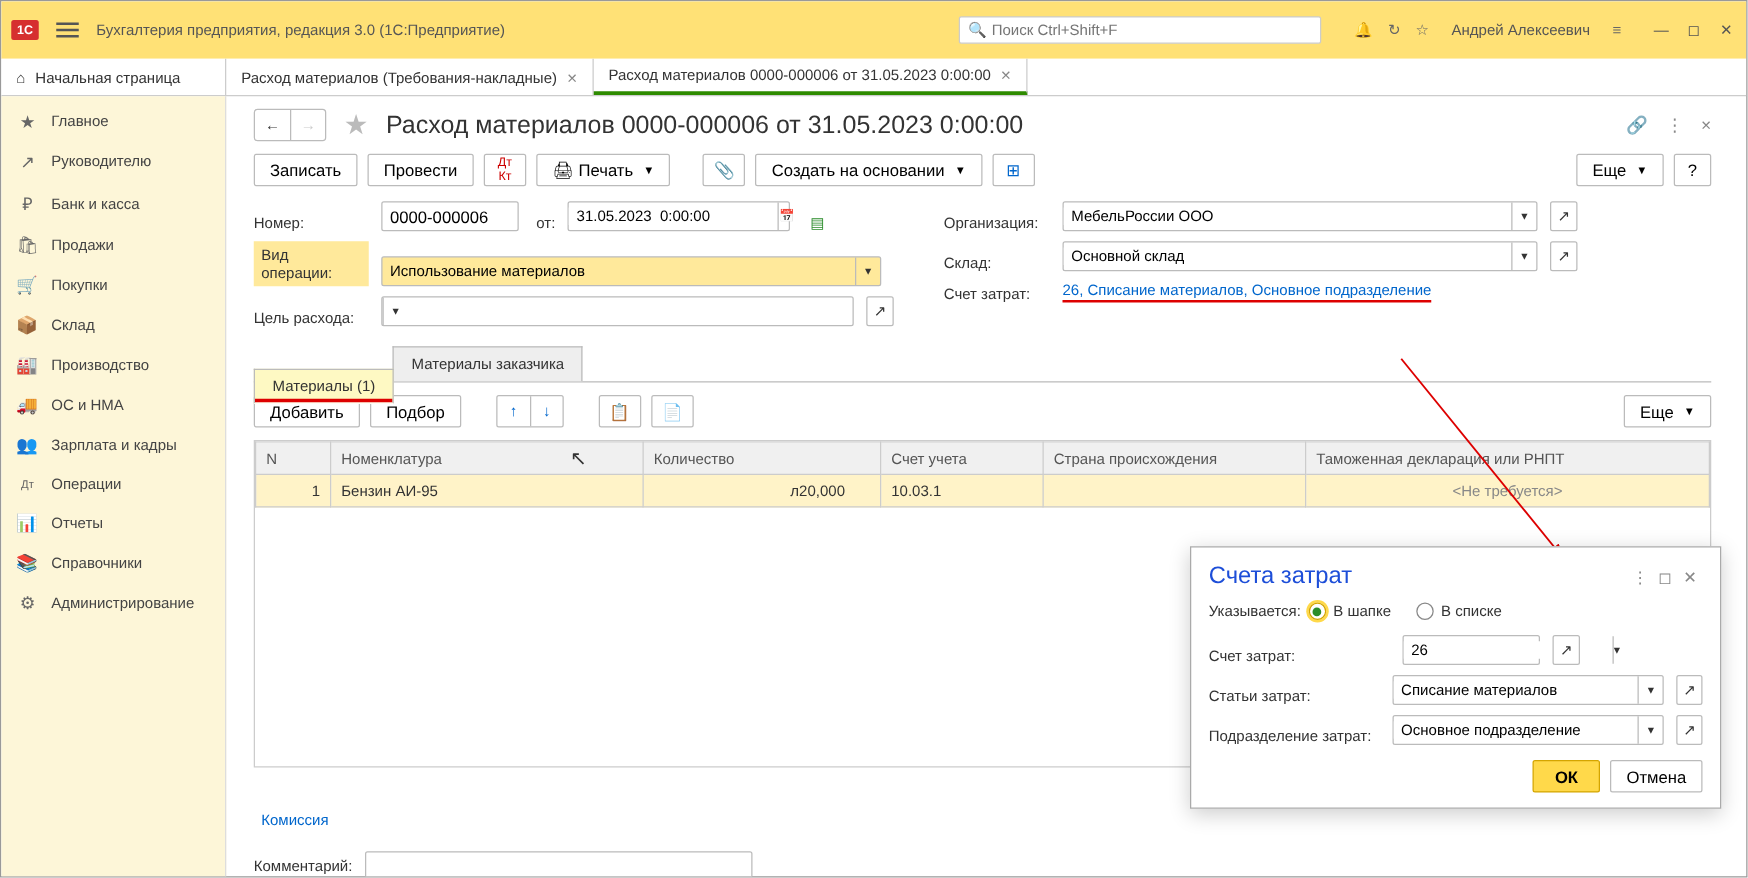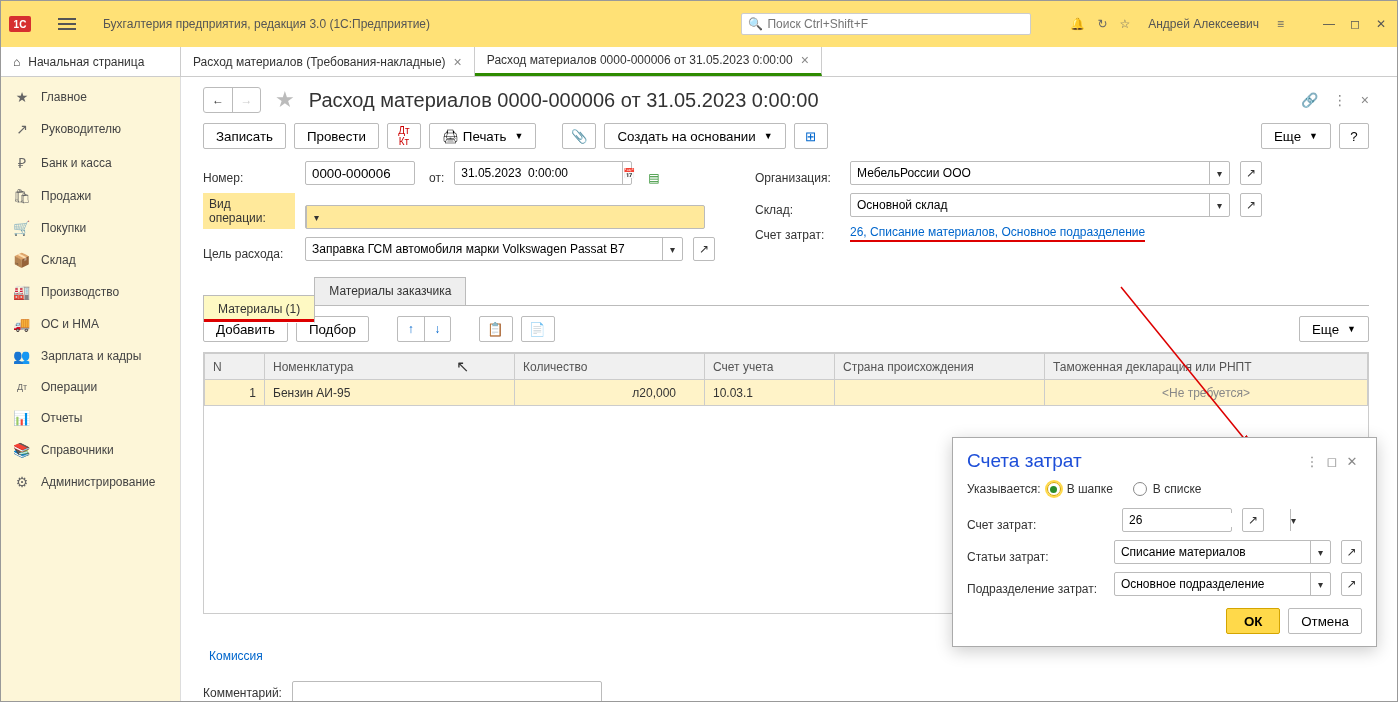--- a/index.html
+++ b/index.html
@@ -1,17 +1,17 @@
 <!DOCTYPE html>
 <html><head>
 <meta charset="utf-8">
 <style>
 *{box-sizing:border-box;margin:0;padding:0;font-family:Arial,sans-serif}
 body{font-size:12px;color:#333;background:#fff;width:1398px;height:702px;border:1px solid #999;overflow:hidden}
-.titlebar{height:46px;background:#ffe176;display:flex;align-items:center;padding:15px 8px;gap:27px}
+.titlebar{height:46px;background:#ffe176;display:flex;align-items:center;padding:15px 8px;gap:14px}
 .logo{width:22px;height:16px;background:#d62f2f;color:#fff;font-size:10px;font-weight:bold;display:flex;align-items:center;justify-content:center;border-radius:2px}
 .burger{width:18px;display:flex;flex-direction:column;gap:3px;cursor:pointer}
 .burger span{height:2px;background:#555}
 .title-text{color:#555;flex:0 0 auto}
 .title-spacer{flex:1}
 .search-wrap{width:290px;height:22px;background:#fff;border:1px solid #ccc;border-radius:2px;display:flex;align-items:center;padding:0 6px;gap:4px}
 .search-wrap input{border:none;outline:none;flex:1;font-size:12px}
 .search-icon{color:#999}
 .tb-icons{display:flex;align-items:center;gap:12px;margin-left:12px;color:#666}
 .tb-icons>div{cursor:pointer}
@@ -243,27 +243,27 @@
           <span style="margin-left:4px">от:</span>
           <div class="combo" style="width:178px">
             <input value="31.05.2023  0:00:00" style="">
             <div class="dd">📅</div>
           </div>
           <span style="color:#2a8c2a;margin-left:6px">▤</span>
         </div>
         <div class="form-row">
           <span class="lbl yellow-bg" style="padding:4px 6px">Вид операции:</span>
           <div class="combo yellow-bg" style="width:400px">
+            <input style="background: transparent;" value="Использование материалов">
             <div class="dd">▾</div>
           </div>
         </div>
         <div class="form-row">
           <span class="lbl">Цель расхода:</span>
           <div class="combo" style="width:378px">
-            <input value="Заправка ГСМ автомобиля марки Volkswagen Passat B7" style="">
             <div class="dd">▾</div>
           </div>
           <div class="combo" style="width:22px;justify-content:center">↗</div>
         </div>
       </div>
 
       <div class="col-right">
         <div class="form-row">
           <span class="lbl" style="width:85px">Организация:</span>
           <div class="combo" style="width:380px">

